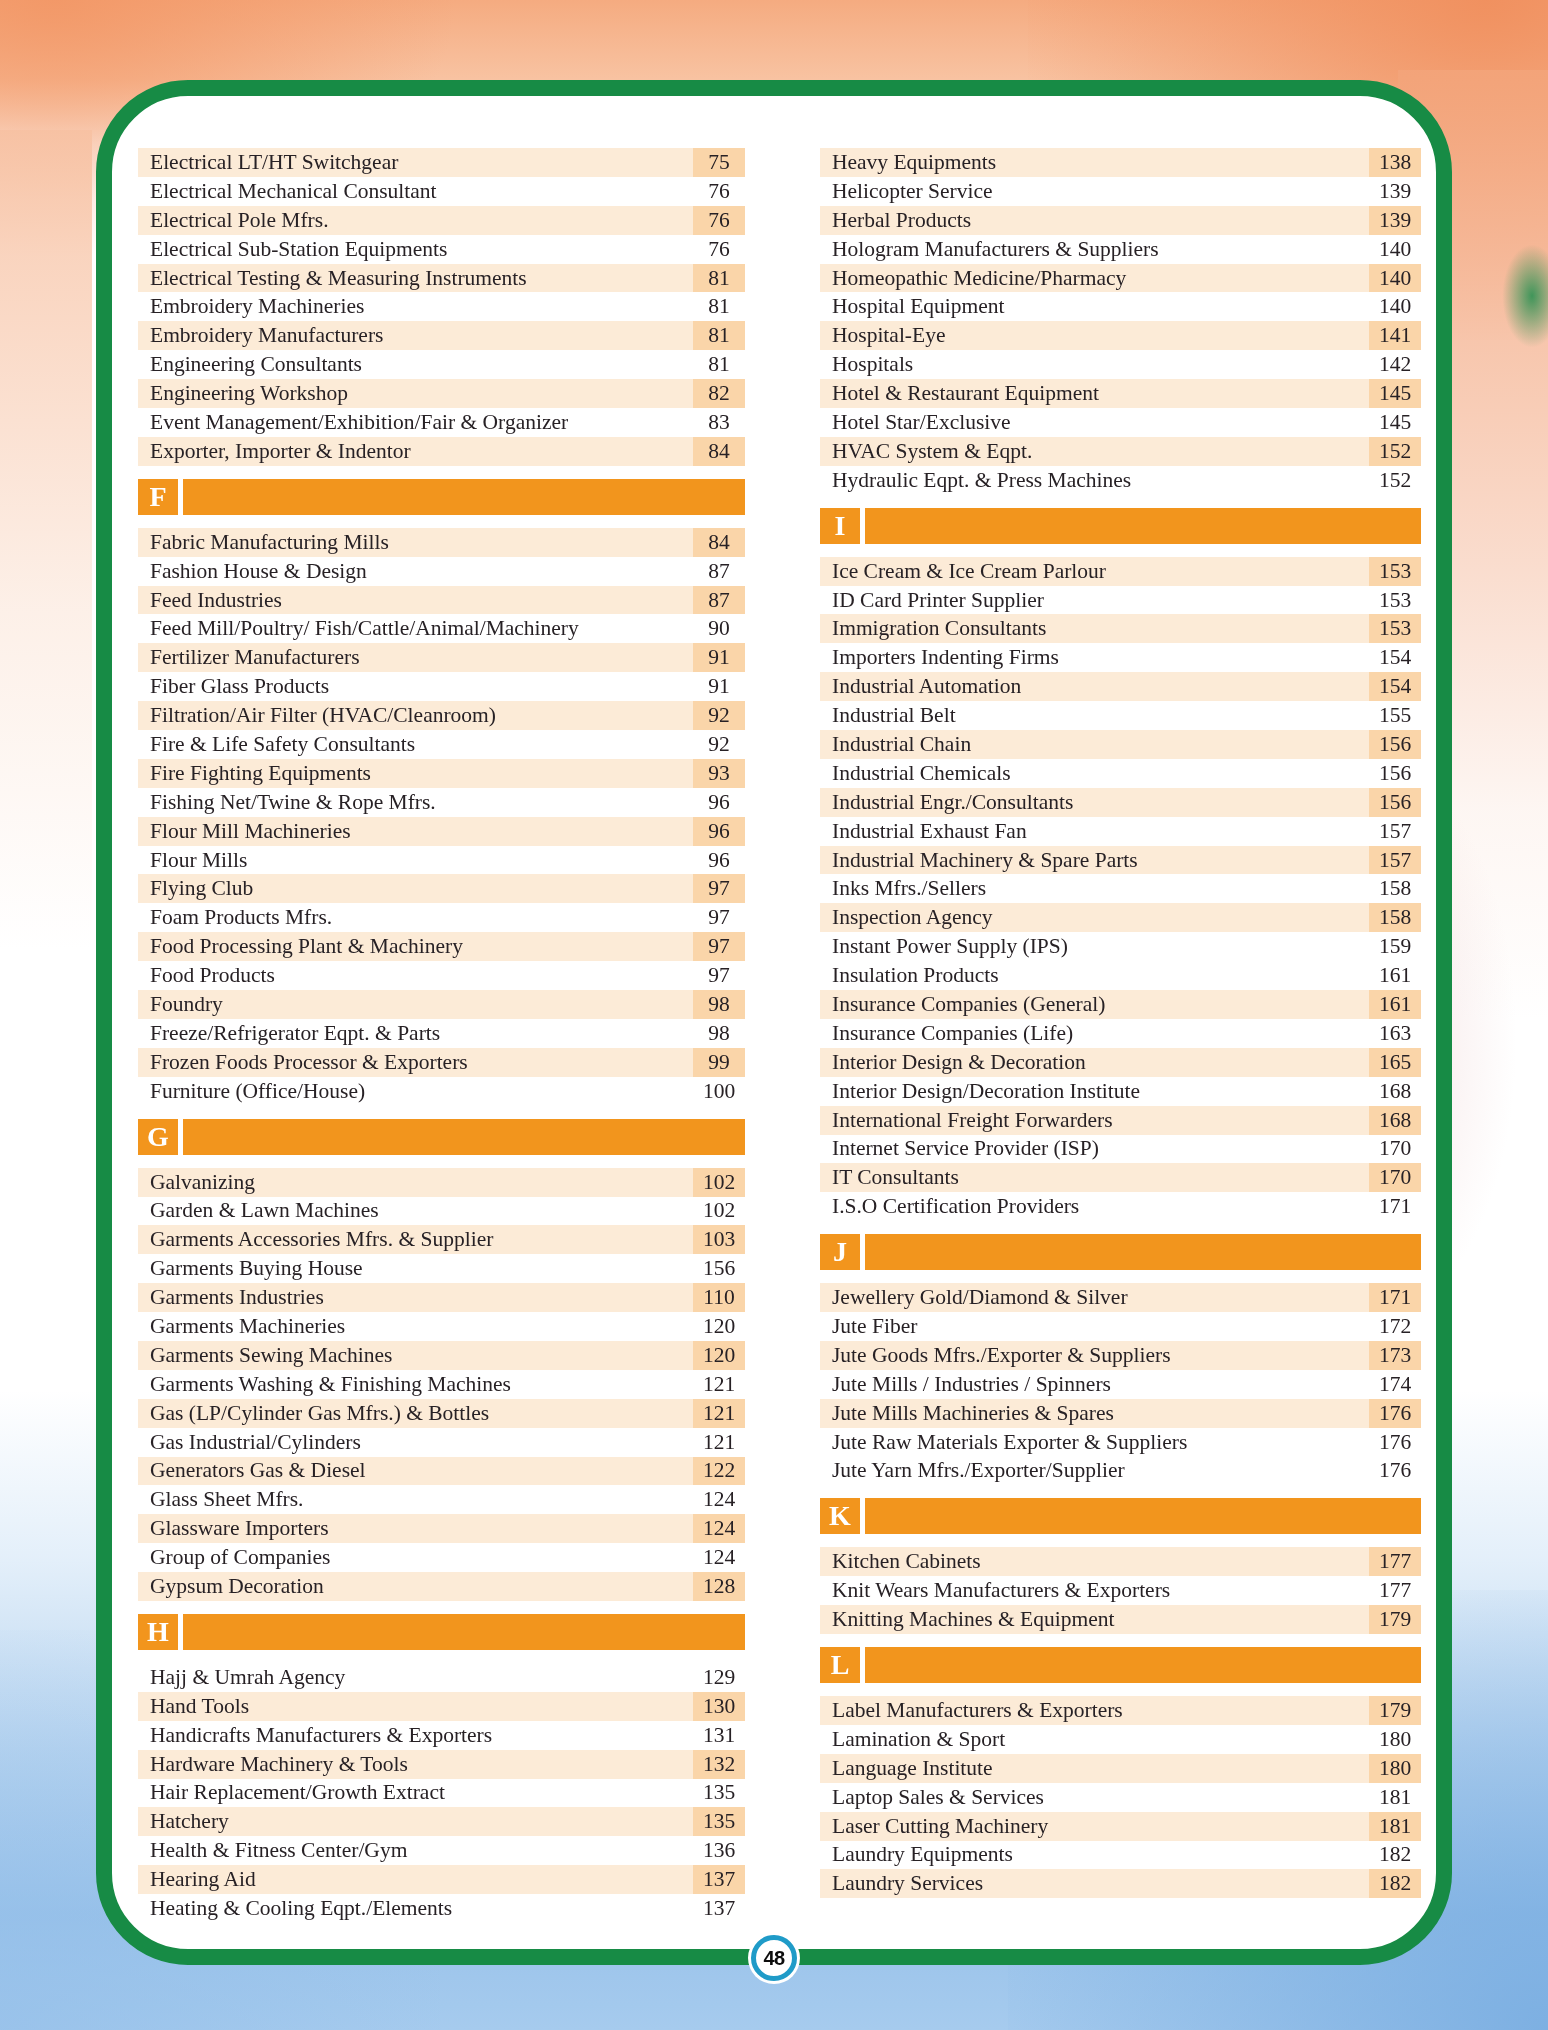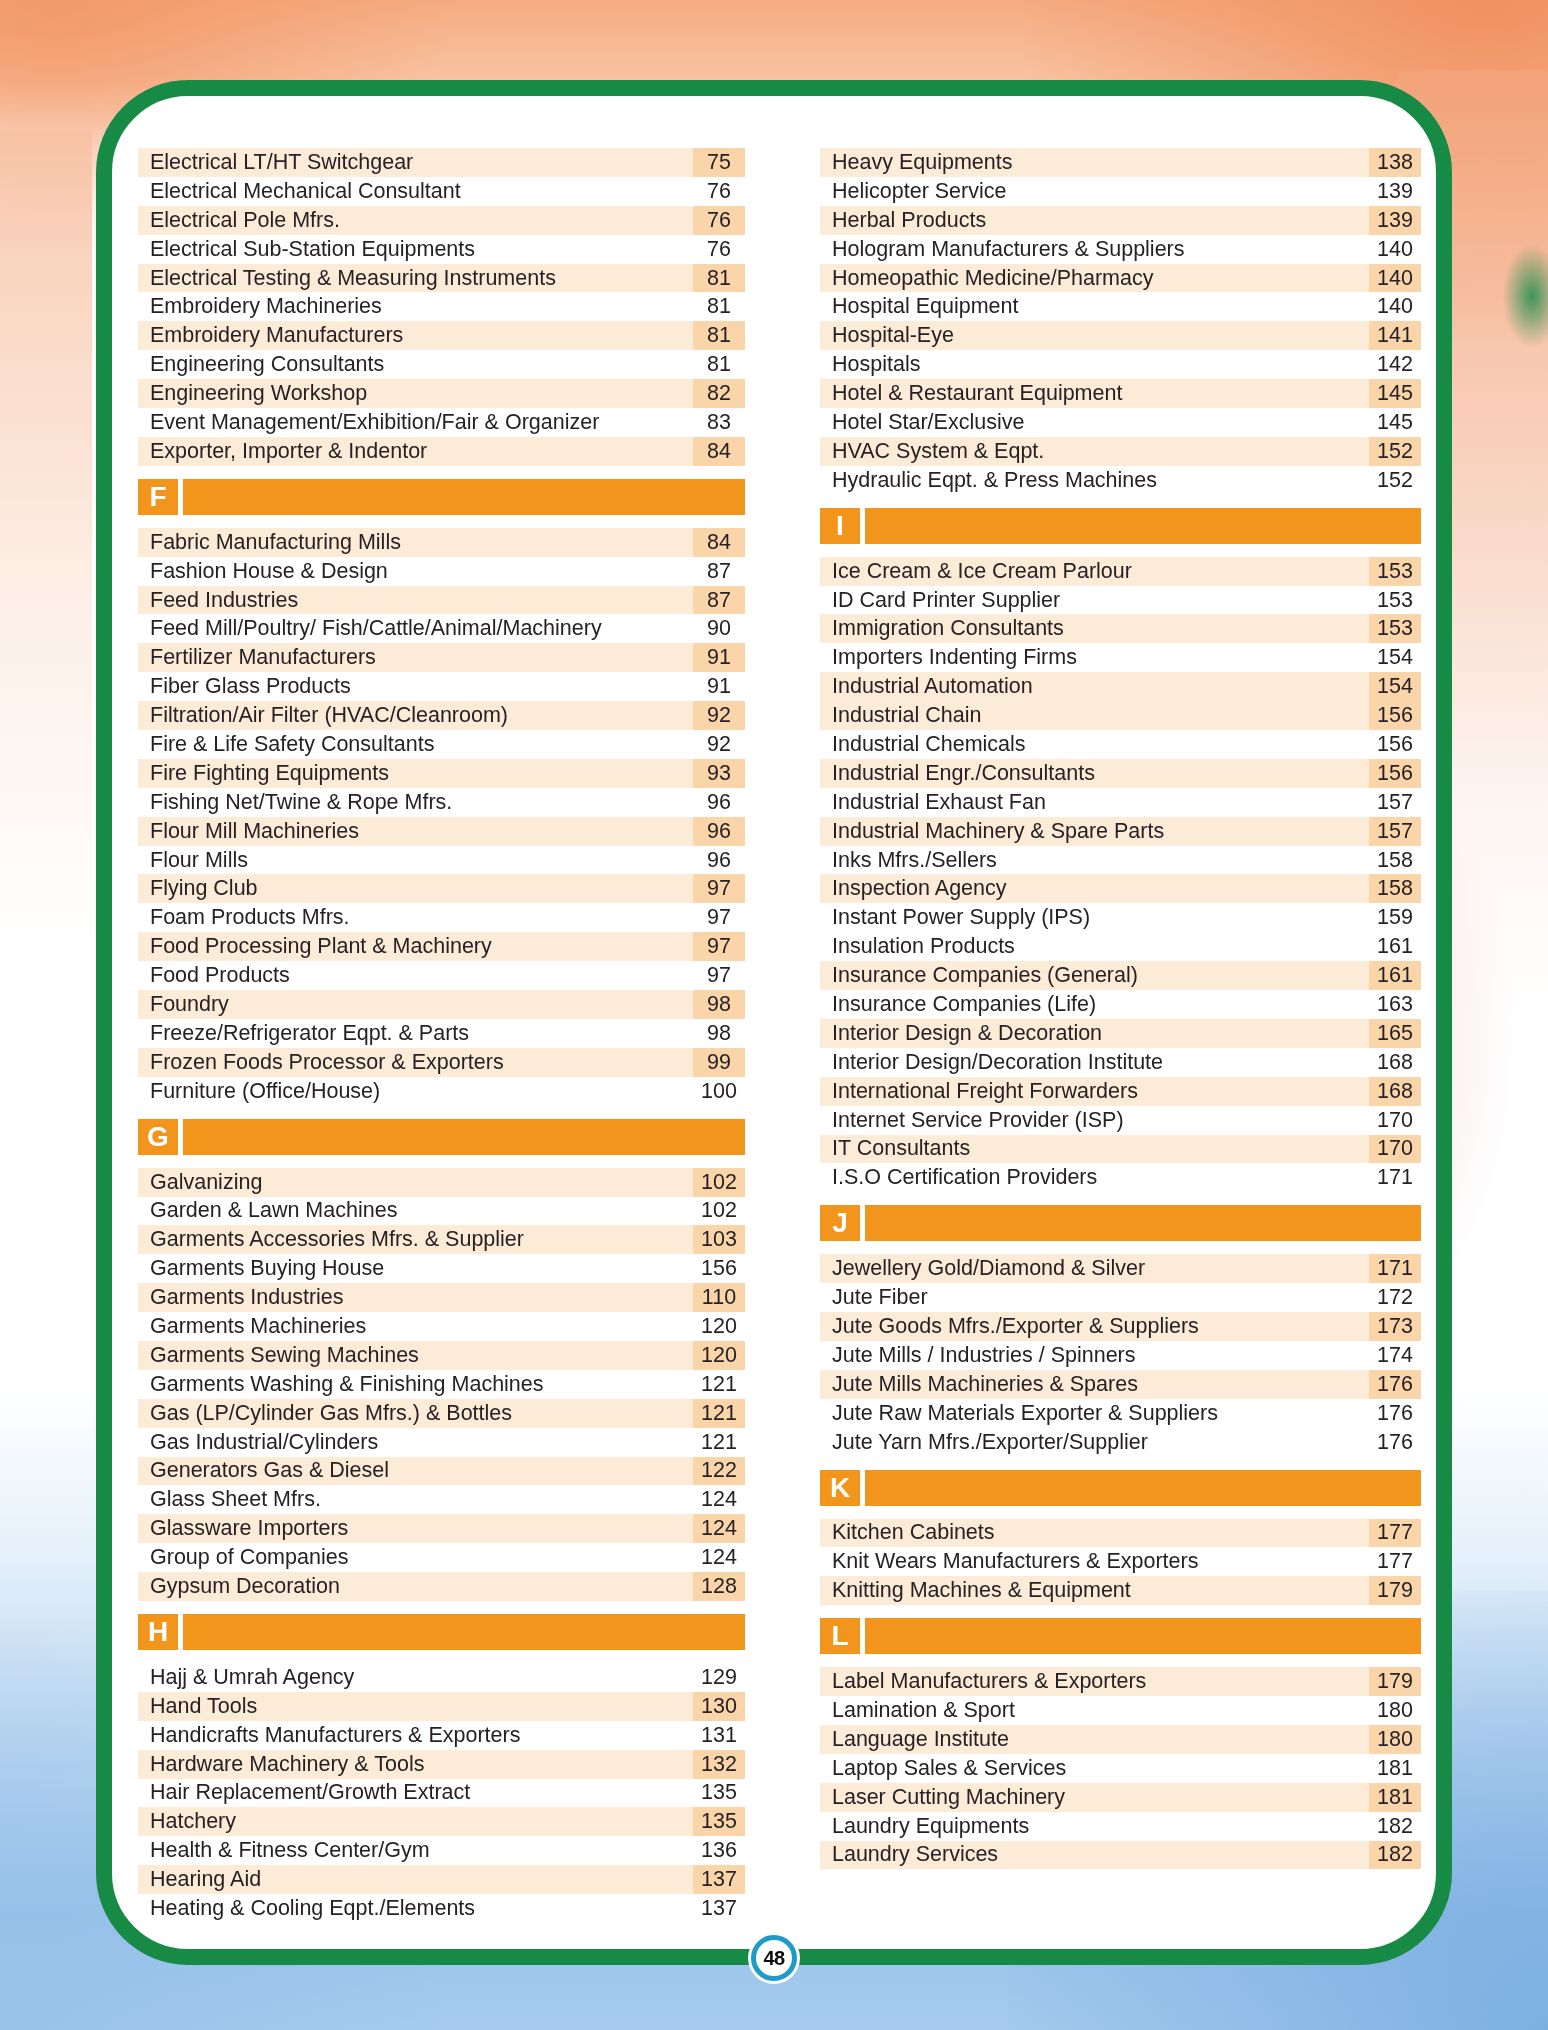--- a/index.html
+++ b/index.html
@@ -38,21 +38,21 @@
   .wash-bottom-left{left:0;bottom:0;width:440px;height:400px;
     background:radial-gradient(ellipse at 0% 100%,rgba(148,191,233,.7),rgba(148,191,233,0) 75%);}
   
   .panel{
     position:absolute;left:96px;top:80px;width:1356px;height:1885px;box-sizing:border-box;
     border:16px solid var(--border-green);border-radius:92px;background:#fff;z-index:2;
   }
   .panel-inner{
     position:absolute;inset:0;padding:52px 15px 0 26px;display:flex;box-sizing:border-box;
   }
-  .col{display:flex;flex-direction:column;}
+  .col{display:flex;flex-direction:column;font-family:Liberation Serif, serif;}
   .col-left{width:607px;margin-right:75px;}
   .col-right{width:601px;}
   
   .row{display:flex;align-items:stretch;height:28.9px;flex:0 0 auto;}
   .row .label{
     flex:1 1 auto;min-width:0;display:flex;align-items:center;padding-left:12px;
     font-size:21.5px;color:var(--text-color);white-space:nowrap;overflow:hidden;
   }
   .row .num{
     flex:0 0 52px;display:flex;align-items:center;justify-content:center;
@@ -396,20 +396,24 @@
             <span class="num">153</span>
           </div>
           <div class="row plain">
             <span class="label">Importers Indenting Firms</span>
             <span class="num">154</span>
           </div>
           <div class="row shaded">
             <span class="label">Industrial Automation</span>
             <span class="num">154</span>
           </div>
+          <div class="row plain">
+            <span class="label">Industrial Belt</span>
+            <span class="num">155</span>
+          </div>
           <div class="row shaded">
             <span class="label">Industrial Chain</span>
             <span class="num">156</span>
           </div>
           <div class="row plain">
             <span class="label">Industrial Chemicals</span>
             <span class="num">156</span>
           </div>
           <div class="row shaded">
             <span class="label">Industrial Engr./Consultants</span>

